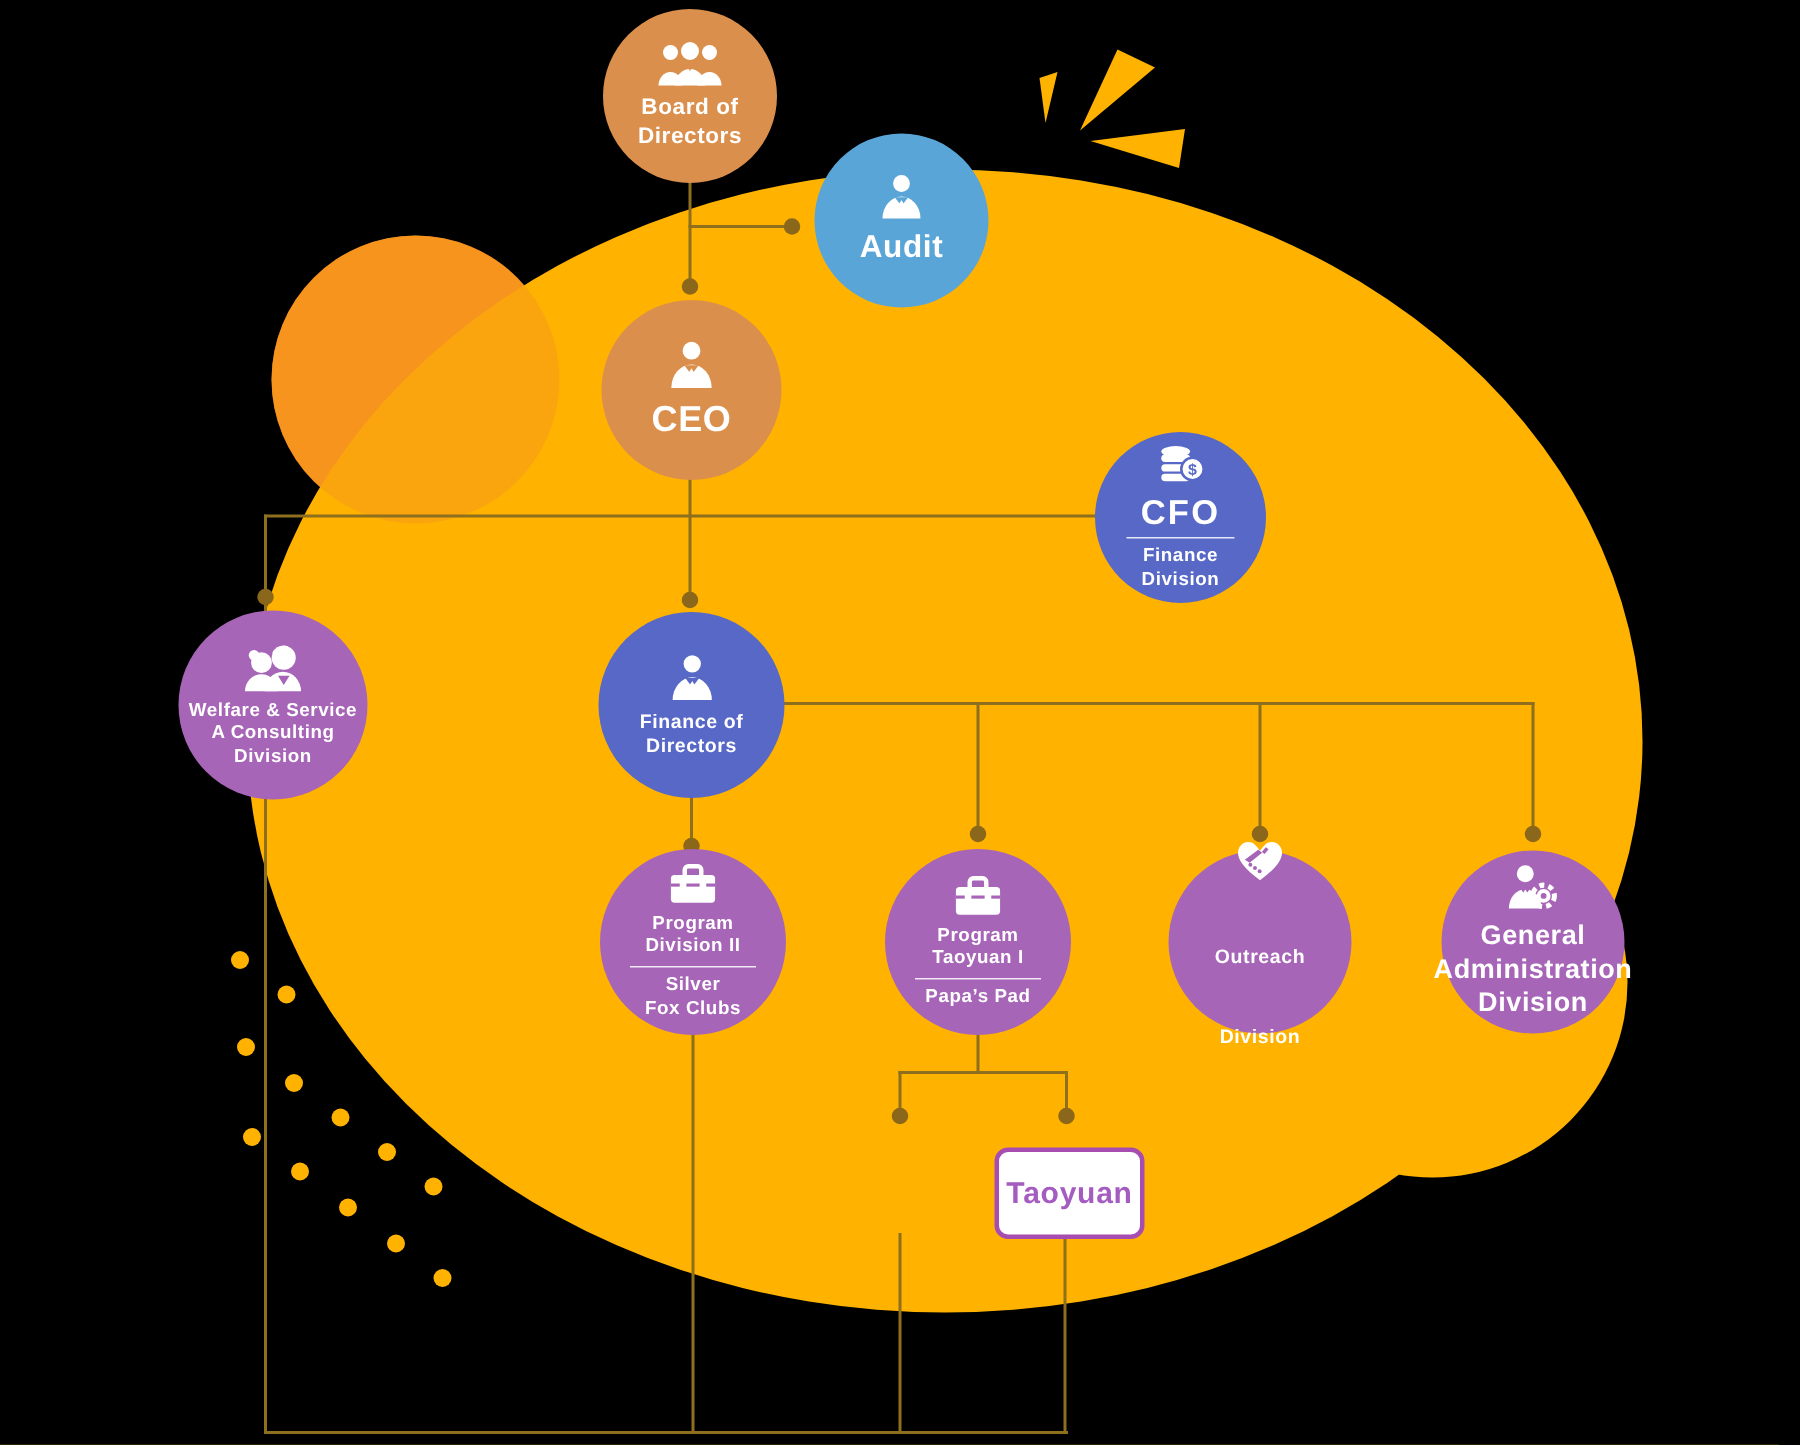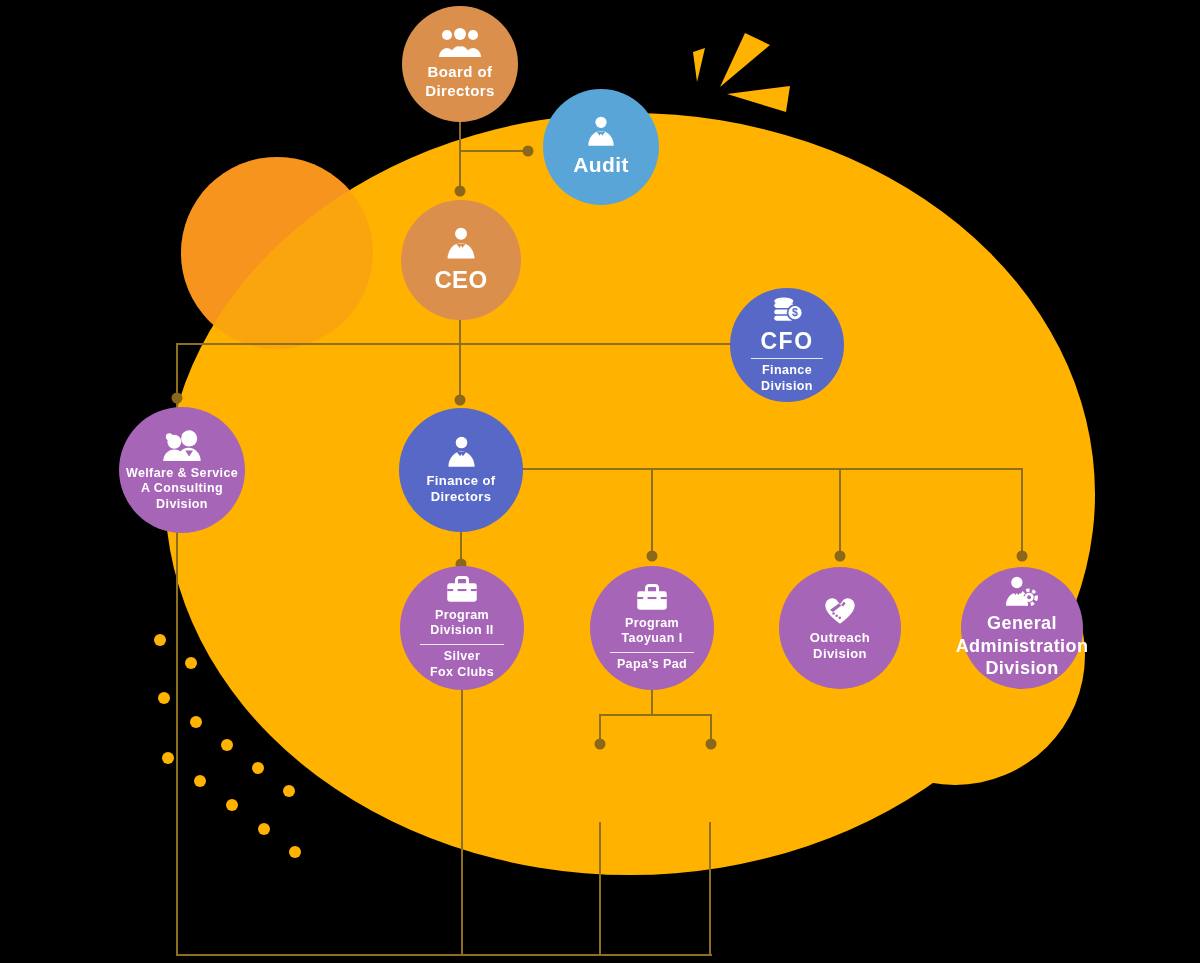--- a/index.html
+++ b/index.html
@@ -29,21 +29,21 @@
   .divider{border-top:1px solid rgba(255,255,255,.85);margin:5px auto 4px;}
   .n-board{--bg:#DB8F4C;left:402px;top:6px;width:116px;height:116px;font-size:15px;}
   .n-audit{--bg:#5AA5D8;left:543px;top:89px;width:116px;height:116px;font-size:21px;letter-spacing:1.5px;}
   .n-ceo{--bg:#DB8F4C;left:401px;top:200px;width:120px;height:120px;font-size:24px;letter-spacing:2px;}
   .n-cfo{--bg:#5868C6;left:730px;top:288px;width:114px;height:114px;font-size:12.5px;}
   .n-cfo .big{font-size:23px;letter-spacing:1.5px;line-height:1.05;}
   .n-welfare{--bg:#A765B7;left:119px;top:407px;width:126px;height:126px;font-size:12.5px;}
   .n-director{--bg:#5868C6;left:399px;top:408px;width:124px;height:124px;font-size:13px;}
   .n-prog2{--bg:#A765B7;left:400px;top:566px;width:124px;height:124px;font-size:12.5px;}
   .n-prog1{--bg:#A765B7;left:590px;top:566px;width:124px;height:124px;font-size:12.5px;}
-  .n-outreach{--bg:#A765B7;left:779px;top:567px;width:122px;height:122px;font-size:13px;}
+  .n-outreach{--bg:#A765B7;left:779px;top:567px;width:122px;height:122px;font-size:13px;gap:37px;}
   .n-genadmin{--bg:#A765B7;left:961px;top:567px;width:122px;height:122px;font-size:18px;}
   .citybox{
     position:absolute;background:#fff;border:3px solid #A74CB0;border-radius:9px;
     display:flex;flex-direction:column;align-items:center;justify-content:center;
     color:#A45CC0;font-weight:700;font-size:20px;line-height:1.2;z-index:5;letter-spacing:.5px;
   }
   .c-newtaipei{left:553px;top:765px;width:92px;height:55px;}
   .c-taoyuan{left:663px;top:765px;width:94px;height:55px;}
 </style>
 </head>
@@ -269,14 +269,17 @@
         <circle cx="19.5" cy="16.5" r="3.6" fill="#fff"></circle>
         <circle cx="19.5" cy="16.5" r="1.5" style="fill:var(--bg)"></circle>
       </svg>
     </span>
     <div class="nl">General</div>
     <div class="nl">Administration</div>
     <div class="nl">Division</div>
   </div>
 
 
+  <div class="citybox c-taoyuan">
+    <div>Taoyuan</div>
+  </div>
 
 </div>
 
 </body></html>

